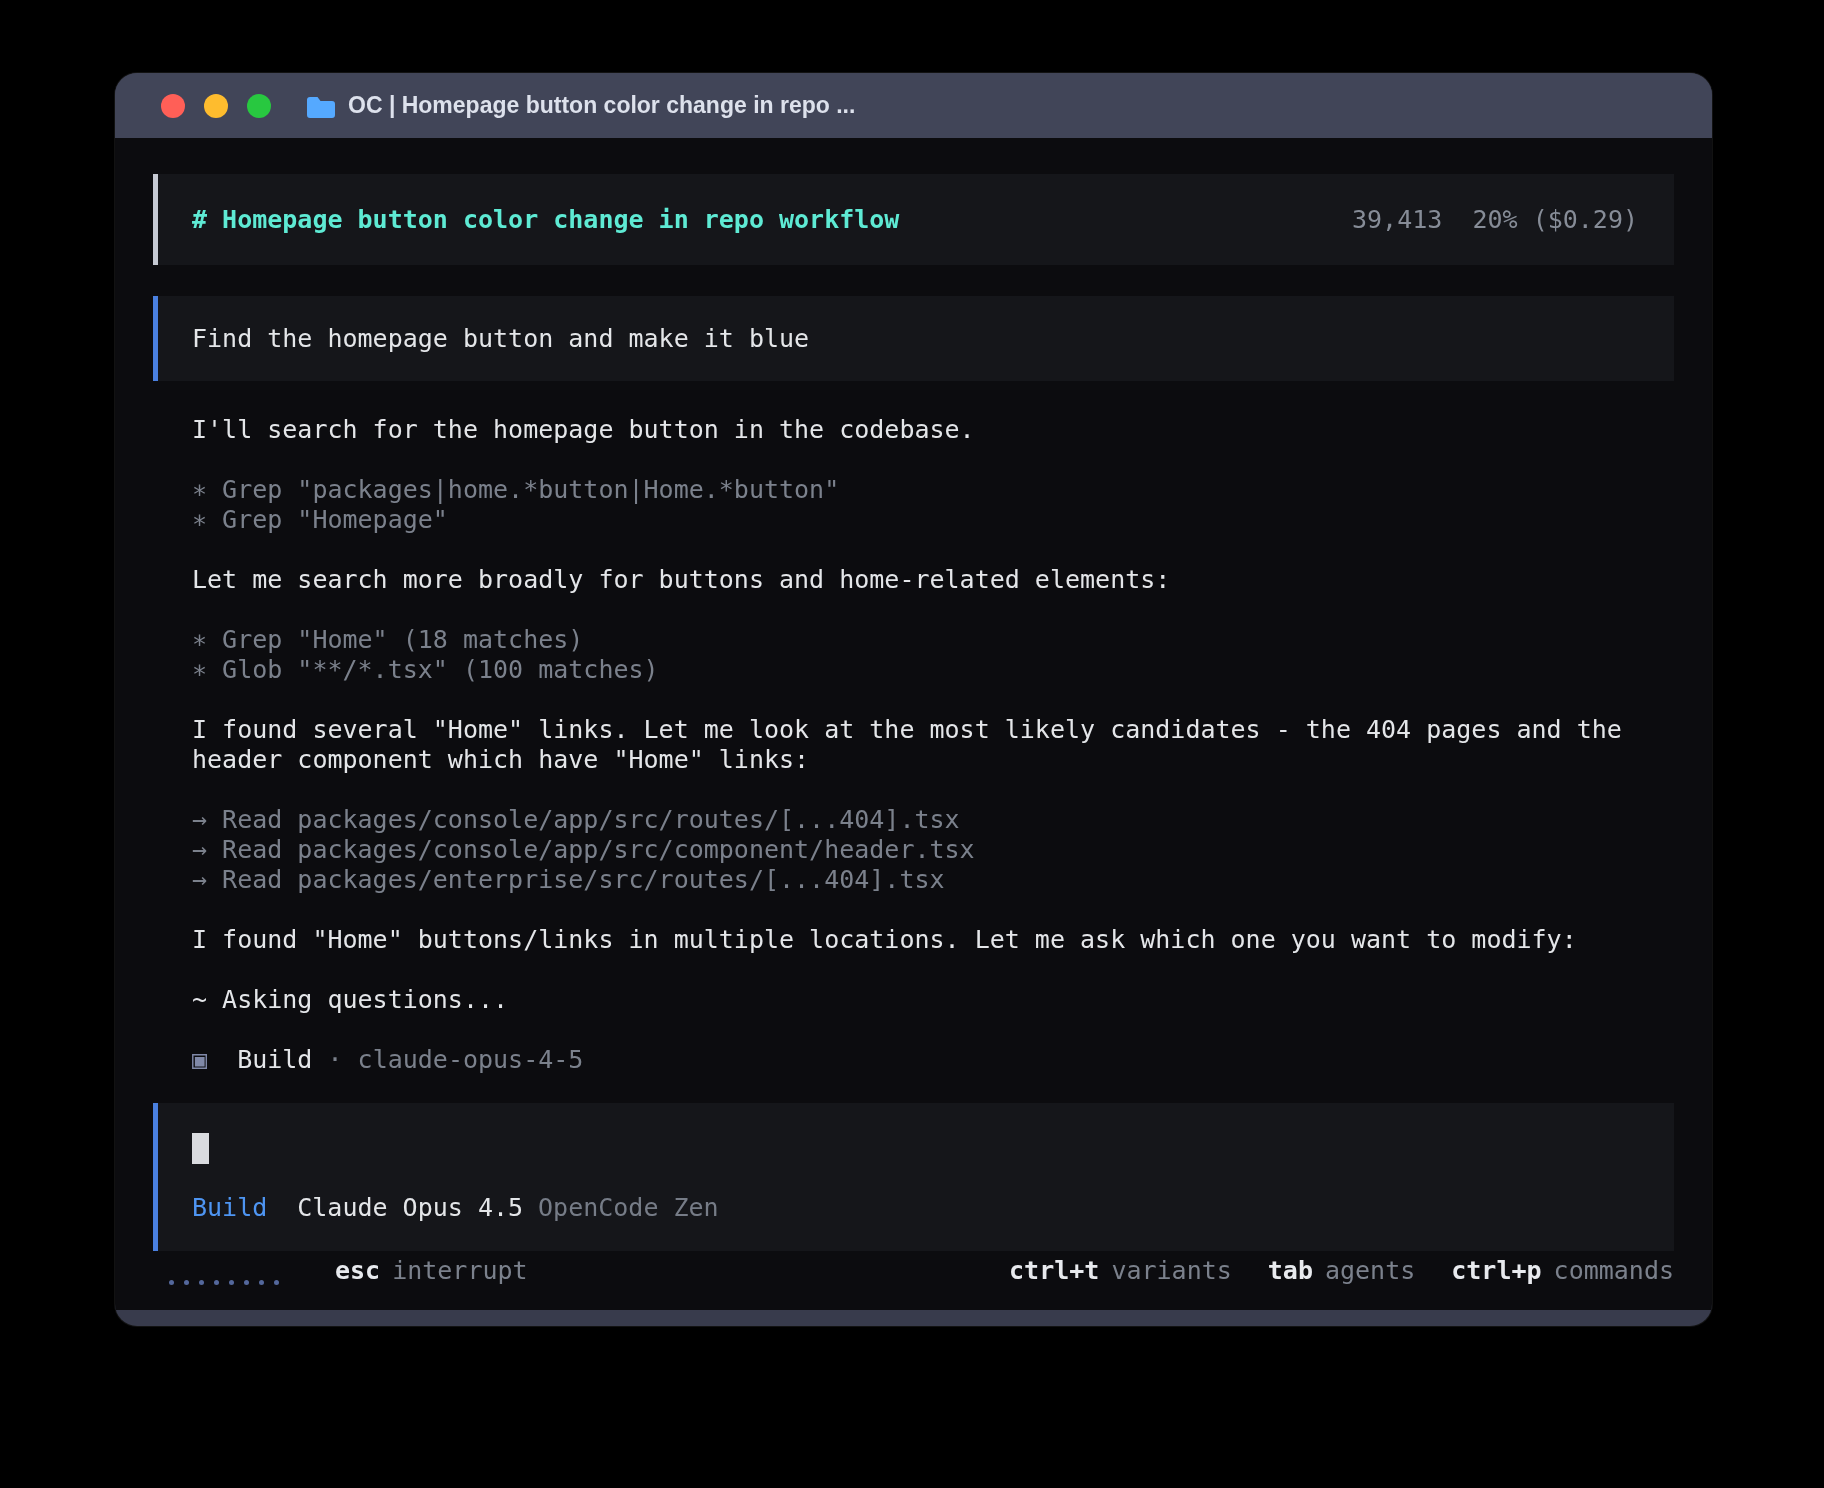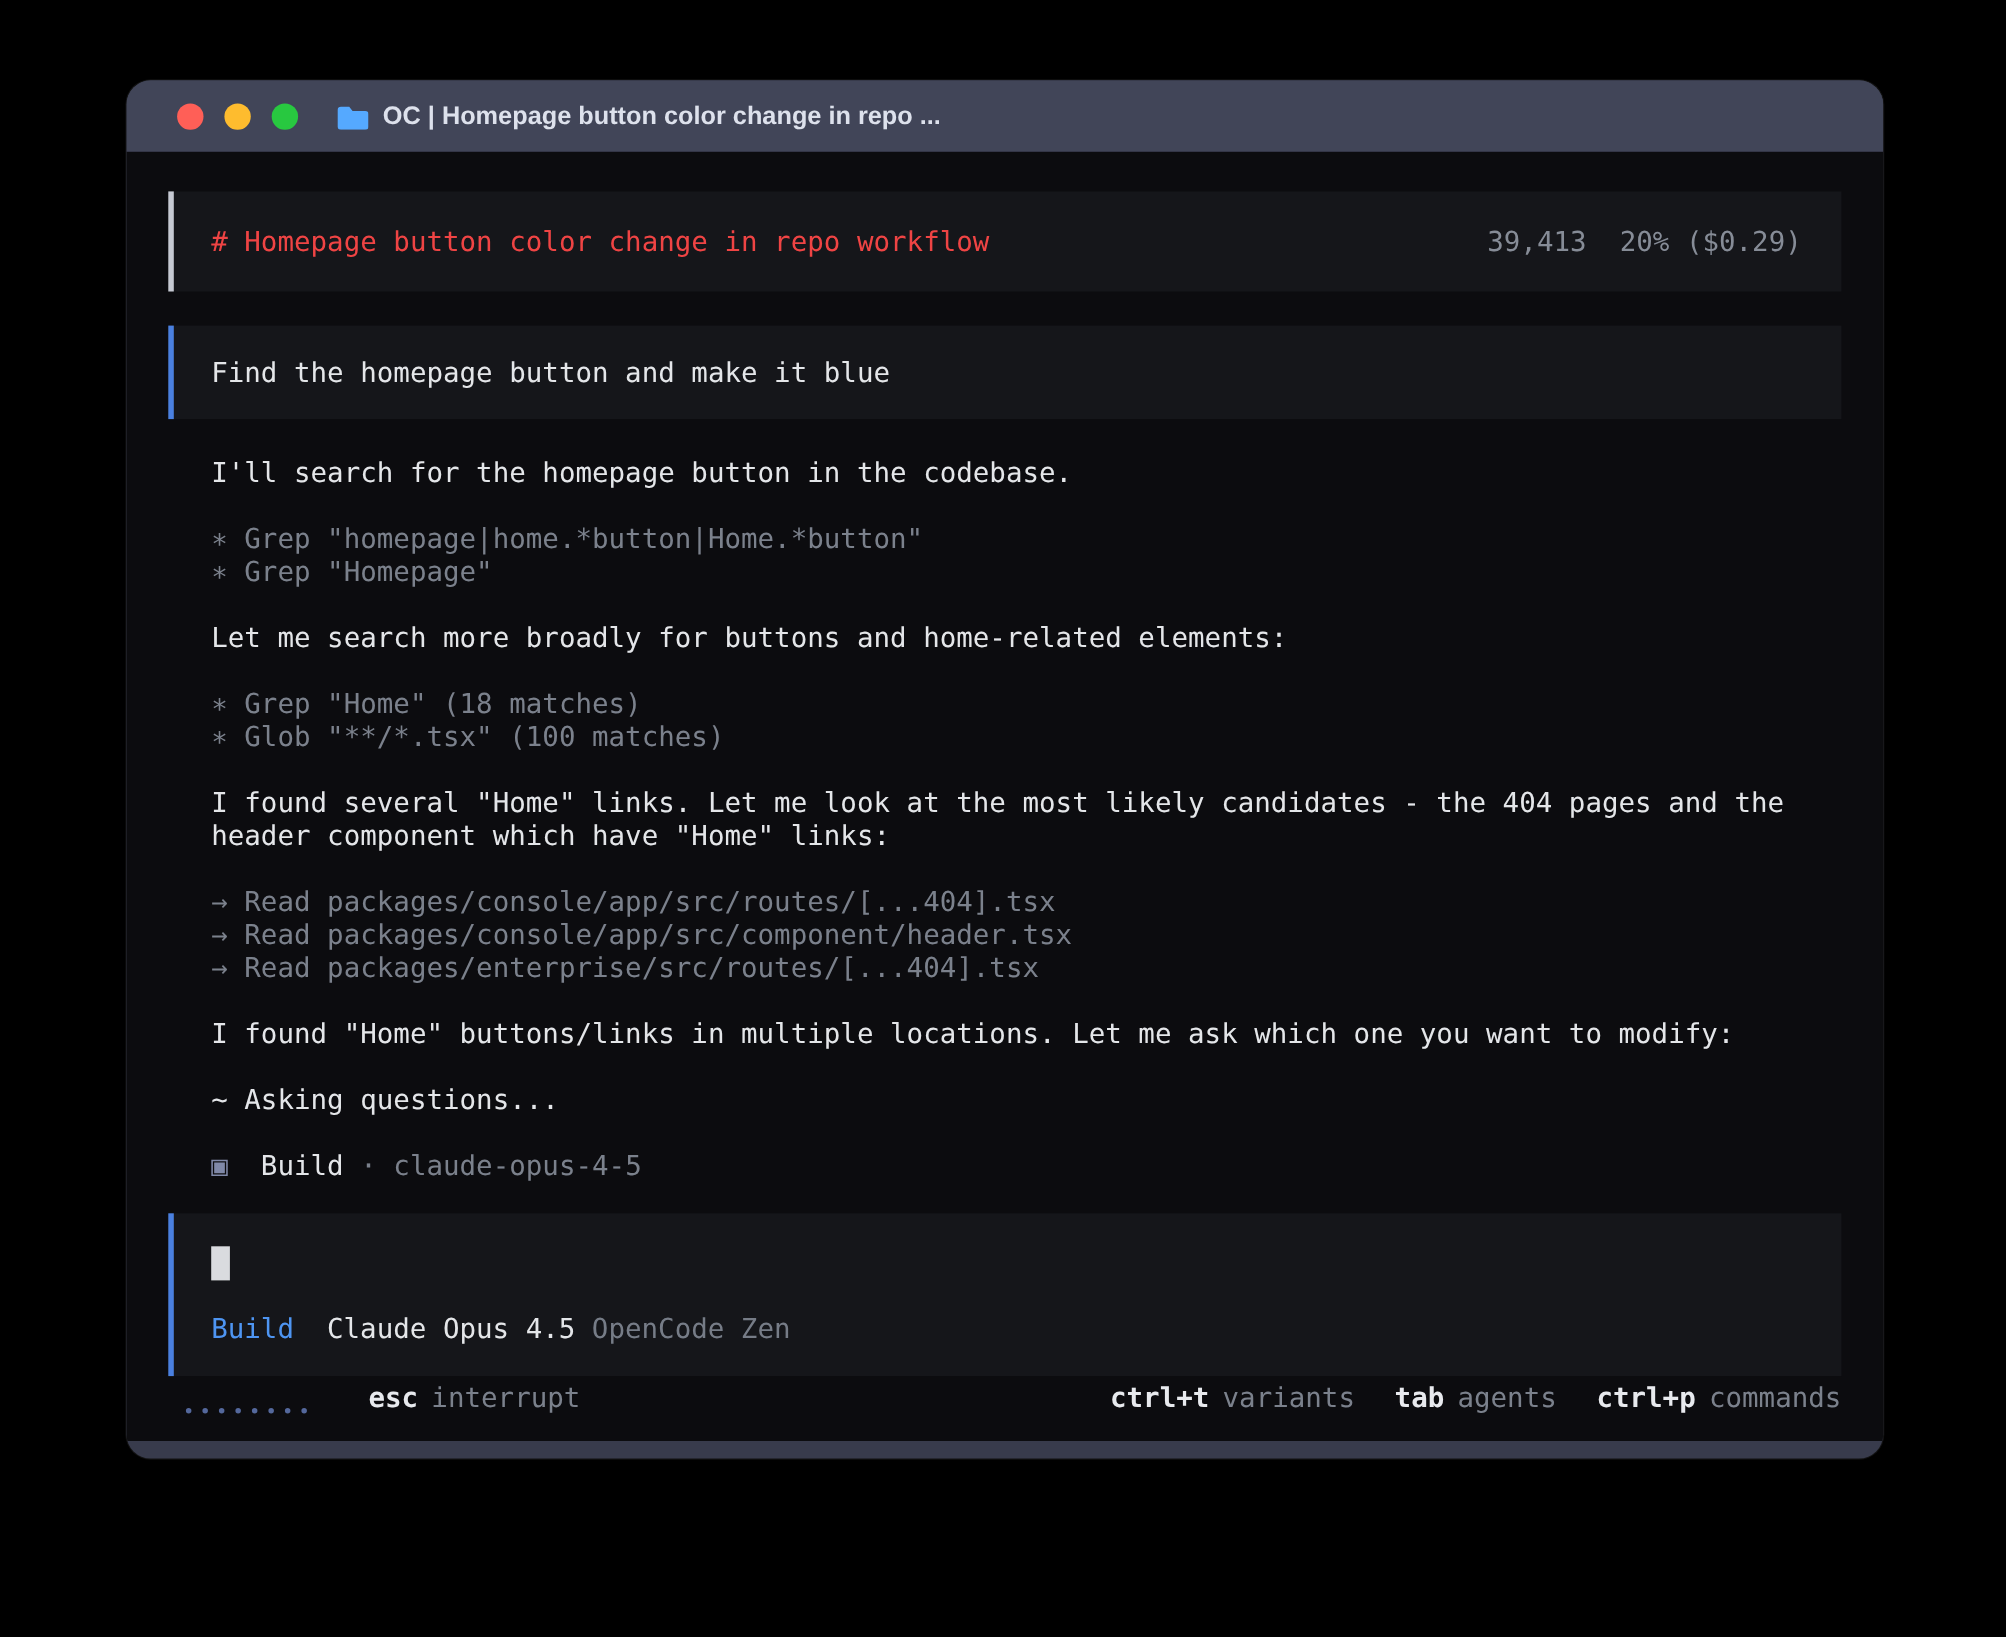--- a/index.html
+++ b/index.html
@@ -35,21 +35,21 @@
     height:1172px; background:#0c0c0f;
     padding:36px 38px 0 38px;
     font-size:25px;
   }
   .block { background:#15161a; border-left:5px solid var(--border-accent); }
   .header-block {
     height:91px; border-left-color:var(--header-border);
     display:flex; align-items:center; justify-content:space-between;
     padding:0 36px 0 34px; margin-bottom:31px;
   }
-  .header-title { font-weight:normal; color:#ef4444; white-space:pre; }
+  .header-title { font-weight:bold; color:#5eead4; white-space:pre; }
   .header-meta { color:#868c97; white-space:pre;text-align:right; }
   .header-meta .tokens { margin-right:2ch; }
   .user-block {
     height:85px;
     display:flex; align-items:center;
     padding-left:34px; color:#e4e6e9;
   }
   .transcript { margin-top:34px; padding-left:39px; }
   .line { min-height:30px; line-height:30px; color:#e4e6e9; white-space:pre-wrap; }
   .line.tool { color:#7b818c; }
@@ -104,21 +104,21 @@
       <span class="header-meta"><span class="tokens">39,413</span><span class="context">20% ($0.29)</span></span>
     </div>
 
     <div class="block user-block">
       <span>Find the homepage button and make it blue</span>
     </div>
 
     <div class="transcript">
         <div class="line text">I'll search for the homepage button in the codebase.</div>
         <div class="line blank"></div>
-        <div class="line tool">∗ Grep "homepage|home.*button|Home.*button"</div>
+        <div class="line tool">∗ Grep "packages|home.*button|Home.*button"</div>
         <div class="line tool">∗ Grep "Homepage"</div>
         <div class="line blank"></div>
         <div class="line text">Let me search more broadly for buttons and home-related elements:</div>
         <div class="line blank"></div>
         <div class="line tool">∗ Grep "Home" (18 matches)</div>
         <div class="line tool">∗ Glob "**/*.tsx" (100 matches)</div>
         <div class="line blank"></div>
         <div class="line text">I found several "Home" links. Let me look at the most likely candidates - the 404 pages and the header component which have "Home" links:</div>
         <div class="line blank"></div>
         <div class="line tool">→ Read packages/console/app/src/routes/[...404].tsx</div>

